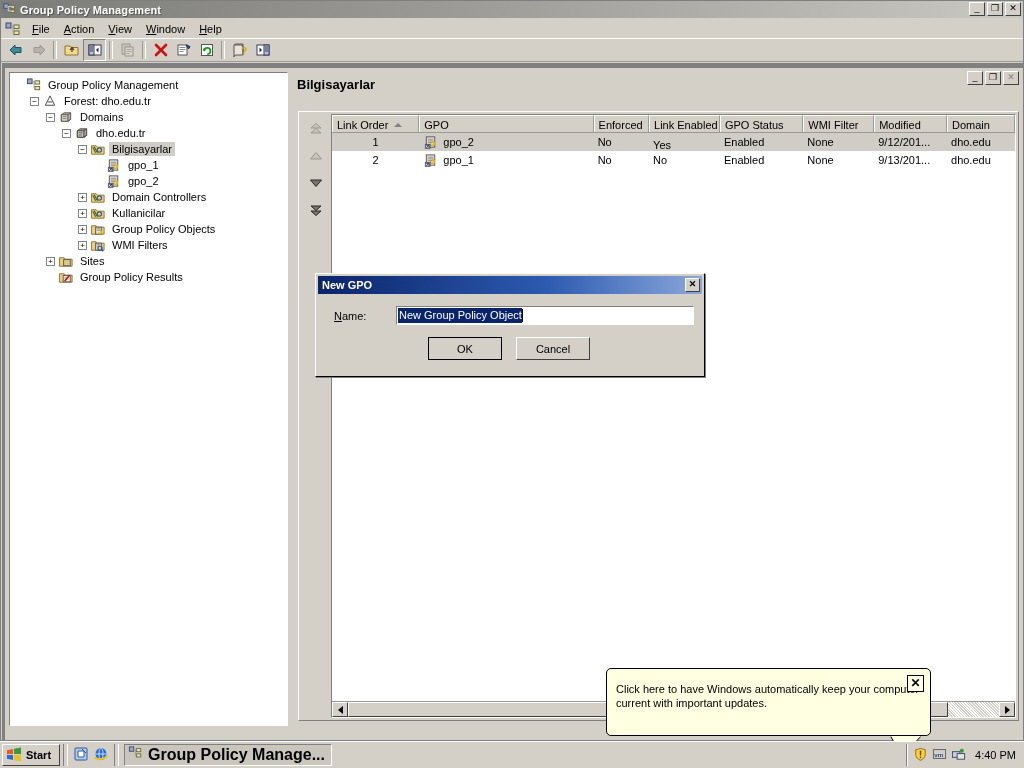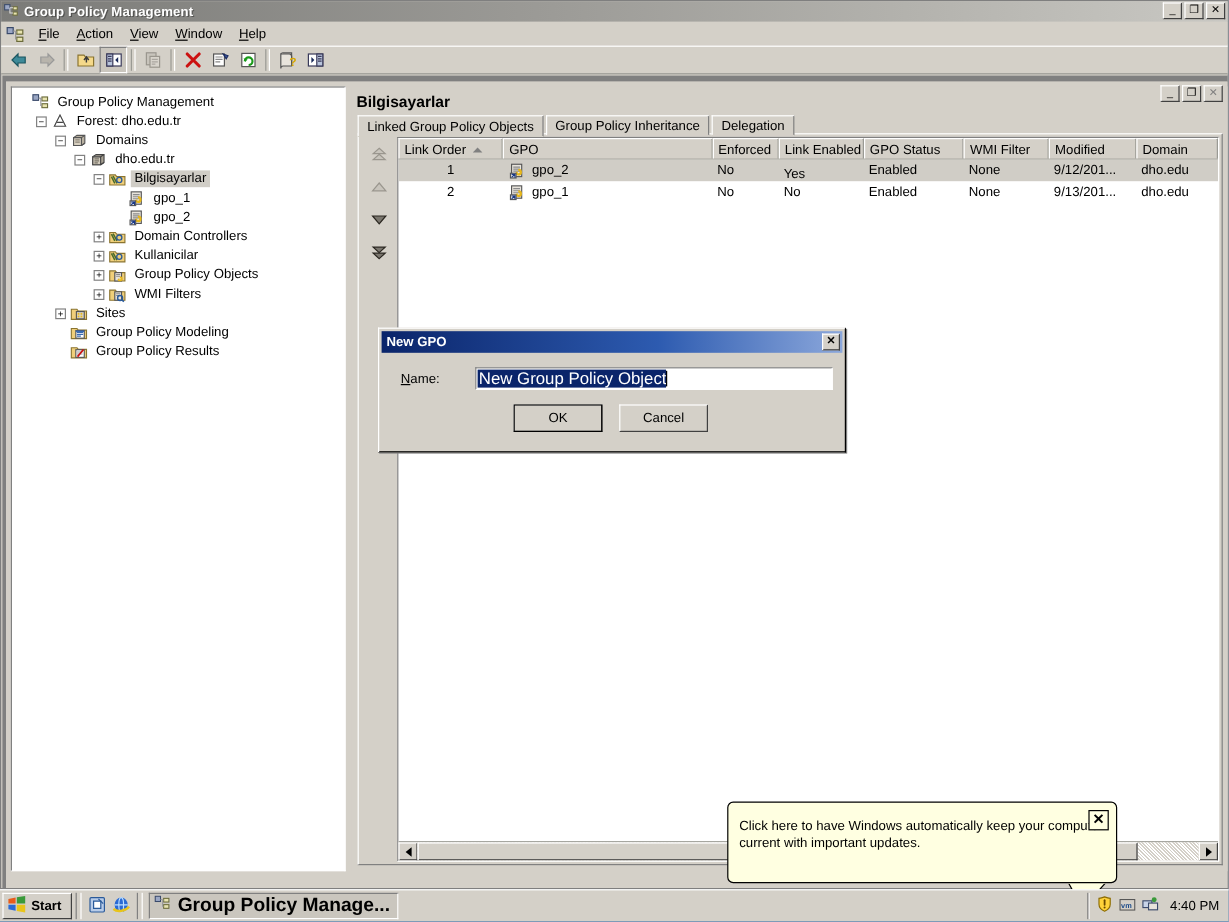--- a/index.html
+++ b/index.html
@@ -431,21 +431,21 @@
     border-color: #808080 #ffffff #ffffff #808080;
     box-sizing: border-box;
     display: flex;
     align-items: center;
     padding: 0 1px;
     margin-right: 0px;
   }
   .dlg-input .sel-text {
     background: #0a246a;
     color: #ffffff;
-    font-size: 14px;
+    font-size: 11px;
     padding: 1px 0 1px 1px;
     line-height: 13px;
   }
   .caret {
     display: inline-block;
     width: 1px;
     height: 13px;
     background: #000;
     vertical-align: middle;
   }
@@ -840,48 +840,33 @@
                       <rect x="6.6" y="9.6" width="1.6" height="1.6" fill="#e8b81a"></rect>
                       <rect x="9.2" y="9.6" width="1.6" height="1.6" fill="#e8b81a"></rect>
                     </svg></div>
                   <span class="tree-label">Sites</span>
                 </div>
                 <div class="tree-row" style="padding-left: 32px;">
                   <div class="tree-expander-spacer"></div>
                   <div class="tico"><svg viewBox="0 0 16 16" width="16" height="15">
                       <path d="M1 4 h5 l1.2 1.5 H14.5 V13 H1 Z" fill="#f0cf7a" stroke="#8a7430"></path>
                       <rect x="5" y="5.8" width="7.5" height="6.8" fill="#ffffff" stroke="#555"></rect>
-                      <path d="M6 7.6 h5.5 M6 9.2 h5.5 M6 10.8 h3.5" stroke="#3a6ab0"></path>
-                      <rect x="5" y="5.8" width="7.5" height="1.4" fill="#3a6ab0"></rect>
-                    </svg></div>
-                  <span class="tree-label">Group Policy Modeling</span>
-                </div>
-                <div class="tree-row" style="padding-left: 32px;">
-                  <div class="tree-expander-spacer"></div>
-                  <div class="tico"><svg viewBox="0 0 16 16" width="16" height="15">
-                      <path d="M1 4 h5 l1.2 1.5 H14.5 V13 H1 Z" fill="#f0cf7a" stroke="#8a7430"></path>
-                      <rect x="5" y="5.8" width="7.5" height="6.8" fill="#ffffff" stroke="#555"></rect>
                       <path d="M6 7.8 h5 M6 9.6 h5" stroke="#999"></path>
                       <path d="M6.5 12 L8.5 9.6 L11.8 5.6" stroke="#cc1111" stroke-width="1.6" fill="none"></path>
                     </svg></div>
                   <span class="tree-label">Group Policy Results</span>
                 </div>
               </div>
           </div>
 
           <div class="splitter"></div>
 
           <div class="detail-pane">
             <div class="detail-title">Bilgisayarlar</div>
 
-            <div class="tabstrip" id="tabstrip">
-                <div class="tab active">Linked Group Policy Objects</div>
-                <div class="tab">Group Policy Inheritance</div>
-                <div class="tab">Delegation</div>
-              </div>
 
             <div class="tabbody">
 
               <div class="linkorder-col">
                 <div class="lo-btn">
                   <svg width="16" height="16" viewBox="0 0 16 16">
                     <path d="M8 2.5 L13 7 H3 Z" fill="#c8c4bc" stroke="#9a968e"></path>
                     <path d="M8 7.5 L13 12 H3 Z" fill="#c8c4bc" stroke="#9a968e"></path>
                   </svg>
                 </div>

